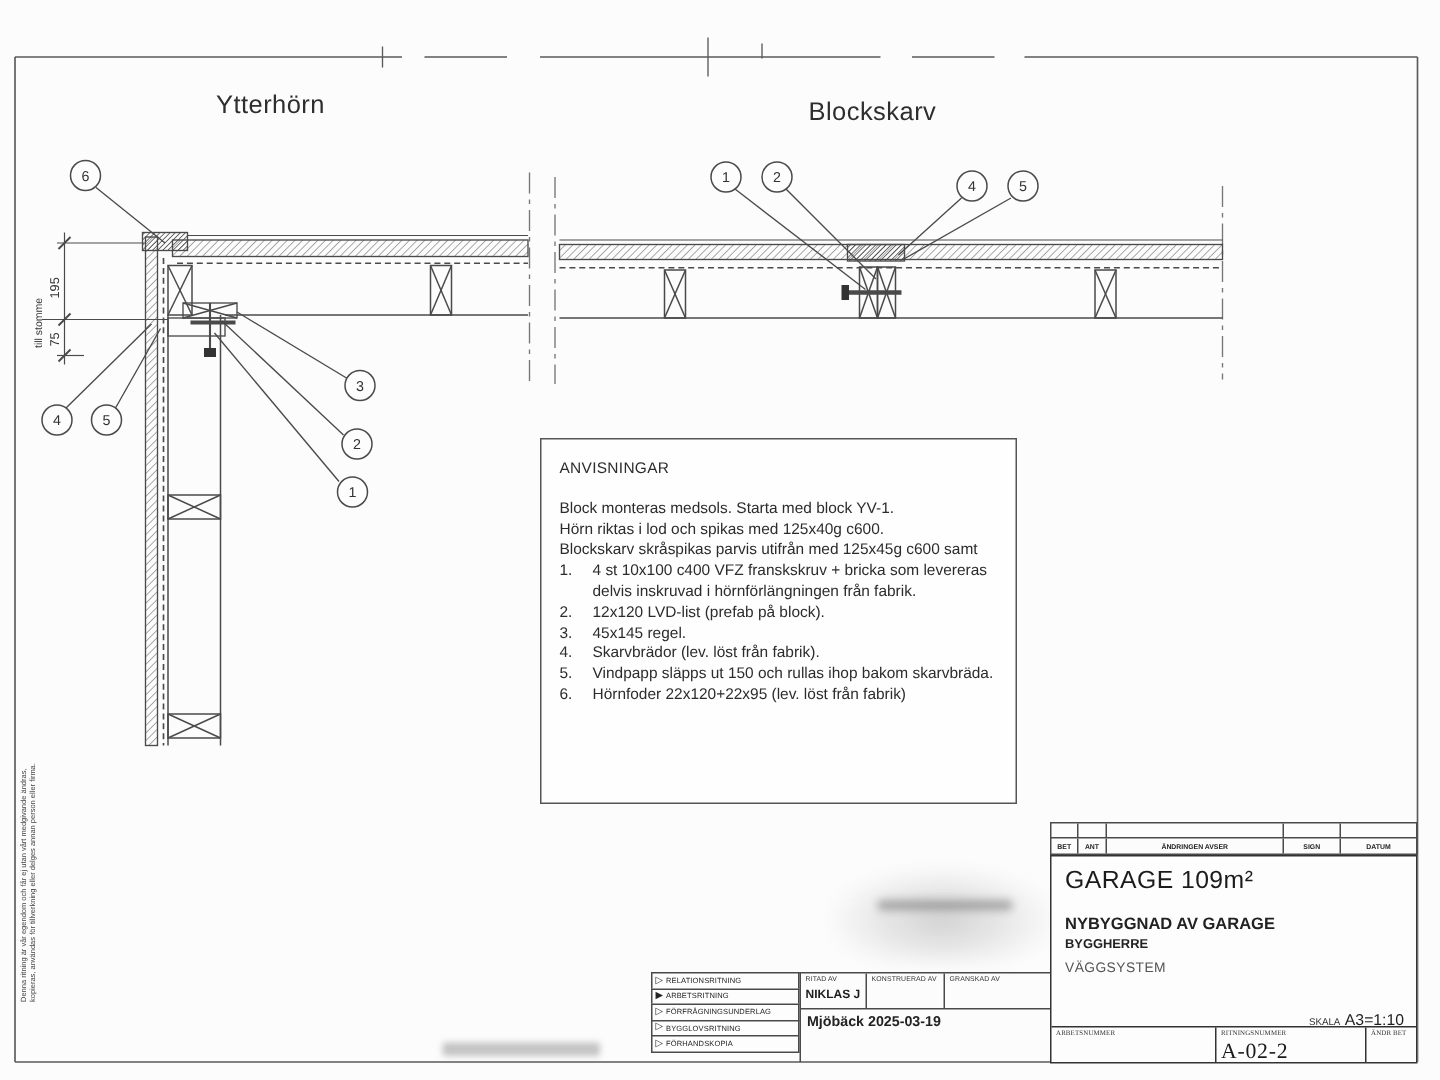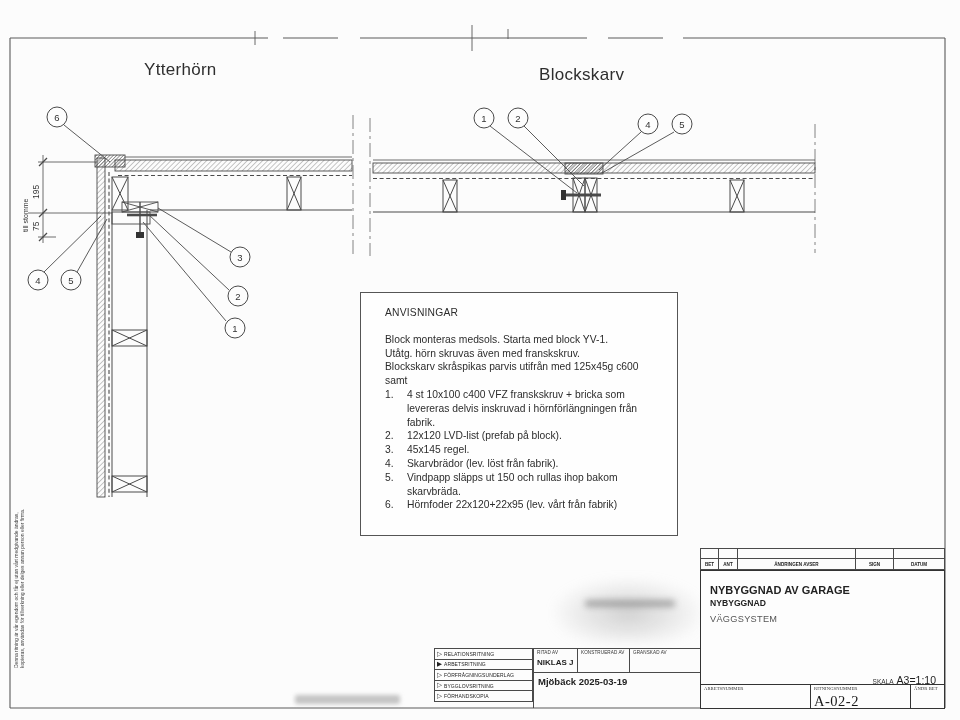--- a/index.html
+++ b/index.html
@@ -13,21 +13,21 @@
   .abs{position:absolute;}
   svg text{font-family:"Liberation Sans", sans-serif;fill:#333;}
 
   
   .detail-title{font-size:17px;color:#2e2e2e;letter-spacing:.3px;}
 
   
   #notes-box{
     left:360px;top:292px;width:318px;height:244px;
     border:1.2px solid #555;background:rgba(255,255,255,.6);
-    padding:13px 24px;box-sizing:border-box;
+    padding:13px 12px;box-sizing:border-box;
     font-size:10.3px;line-height:13.8px;color:#2c2c2c;
   }
   .notes-heading{margin-bottom:13px;letter-spacing:.2px;}
   .bt-heading{margin-top:20px;margin-bottom:11px;}
   .bt-row{display:flex;}
   .bt-num{width:22px;flex:0 0 22px;}
   .bt-text{flex:1;}
 
   
   #copyright-note{
@@ -256,21 +256,21 @@
     <text x="682" y="127.5">5</text>
   </g>
 </svg>
 
 <div class="abs detail-title" style="left:144px;top:60px">Ytterhörn</div>
 <div class="abs detail-title" style="left:539px;top:65px">Blockskarv</div>
 
 <div id="notes-box" class="abs">
   <div class="notes-heading">ANVISNINGAR</div>
   <div>Block monteras medsols. Starta med block YV-1.</div>
-  <div>Utåtg. hörn skruvas även med franskskruv.</div>
+  <div>Hörn riktas i lod och spikas med 125x40g c600.</div>
   <div>Blockskarv skråspikas parvis utifrån med 125x45g c600 samt</div>
   <div class="bt-row">
     <span class="bt-num">1.</span>
     <span class="bt-text">4 st 10x100 c400 VFZ franskskruv + bricka som levereras delvis inskruvad i hörnförlängningen från fabrik.</span>
   </div>
   <div class="bt-row">
     <span class="bt-num">2.</span>
     <span class="bt-text">12x120 LVD-list (prefab på block).</span>
   </div>
   <div class="bt-row">
@@ -280,21 +280,21 @@
   <div class="bt-row">
     <span class="bt-num">4.</span>
     <span class="bt-text">Skarvbrädor (lev. löst från fabrik).</span>
   </div>
   <div class="bt-row">
     <span class="bt-num">5.</span>
     <span class="bt-text">Vindpapp släpps ut 150 och rullas ihop bakom skarvbräda.</span>
   </div>
   <div class="bt-row">
     <span class="bt-num">6.</span>
-    <span class="bt-text">Hörnfoder 22x120+22x95 (lev. vårt från fabrik)</span>
+    <span class="bt-text">Hörnfoder 22x120+22x95 (lev. löst från fabrik)</span>
   </div>
 </div>
 
 <div id="copyright-note" class="abs">Denna ritning är vår egendom och får ej utan vårt medgivande ändras, kopieras, användas för tillverkning eller delges annan person eller firma.</div>
 
 <div id="blur-logo" class="abs blur-blob"></div>
 <div id="blur-streak" class="abs"></div>
 <div id="blur-bottom" class="abs"></div>
 
 <div id="status-list" class="abs">
@@ -355,22 +355,23 @@
         <span>ÄNDRINGEN AVSER</span>
       </div>
     <div class="rev-cell w-sign">
         <span>SIGN</span>
       </div>
     <div class="rev-cell w-datum">
         <span>DATUM</span>
       </div>
   </div>
   <div class="tb-main">
+    <div class="tb-project">GARAGE 109m²</div>
     <div class="tb-line1">NYBYGGNAD AV GARAGE</div>
-    <div class="tb-line2">NYBYGGNAD</div>
+    <div class="tb-line2">BYGGHERRE</div>
     <div class="tb-line3">VÄGGSYSTEM</div>
     <div class="tb-scale">
       <span class="s1">SKALA</span><span class="s2">A3=1:10</span>
     </div>
     <div class="tb-bottom">
       <div class="tb-bcell b1">
         <div class="tiny-label">ARBETSNUMMER</div>
       </div>
       <div class="tb-bcell b2">
         <div class="tiny-label">RITNINGSNUMMER</div>

